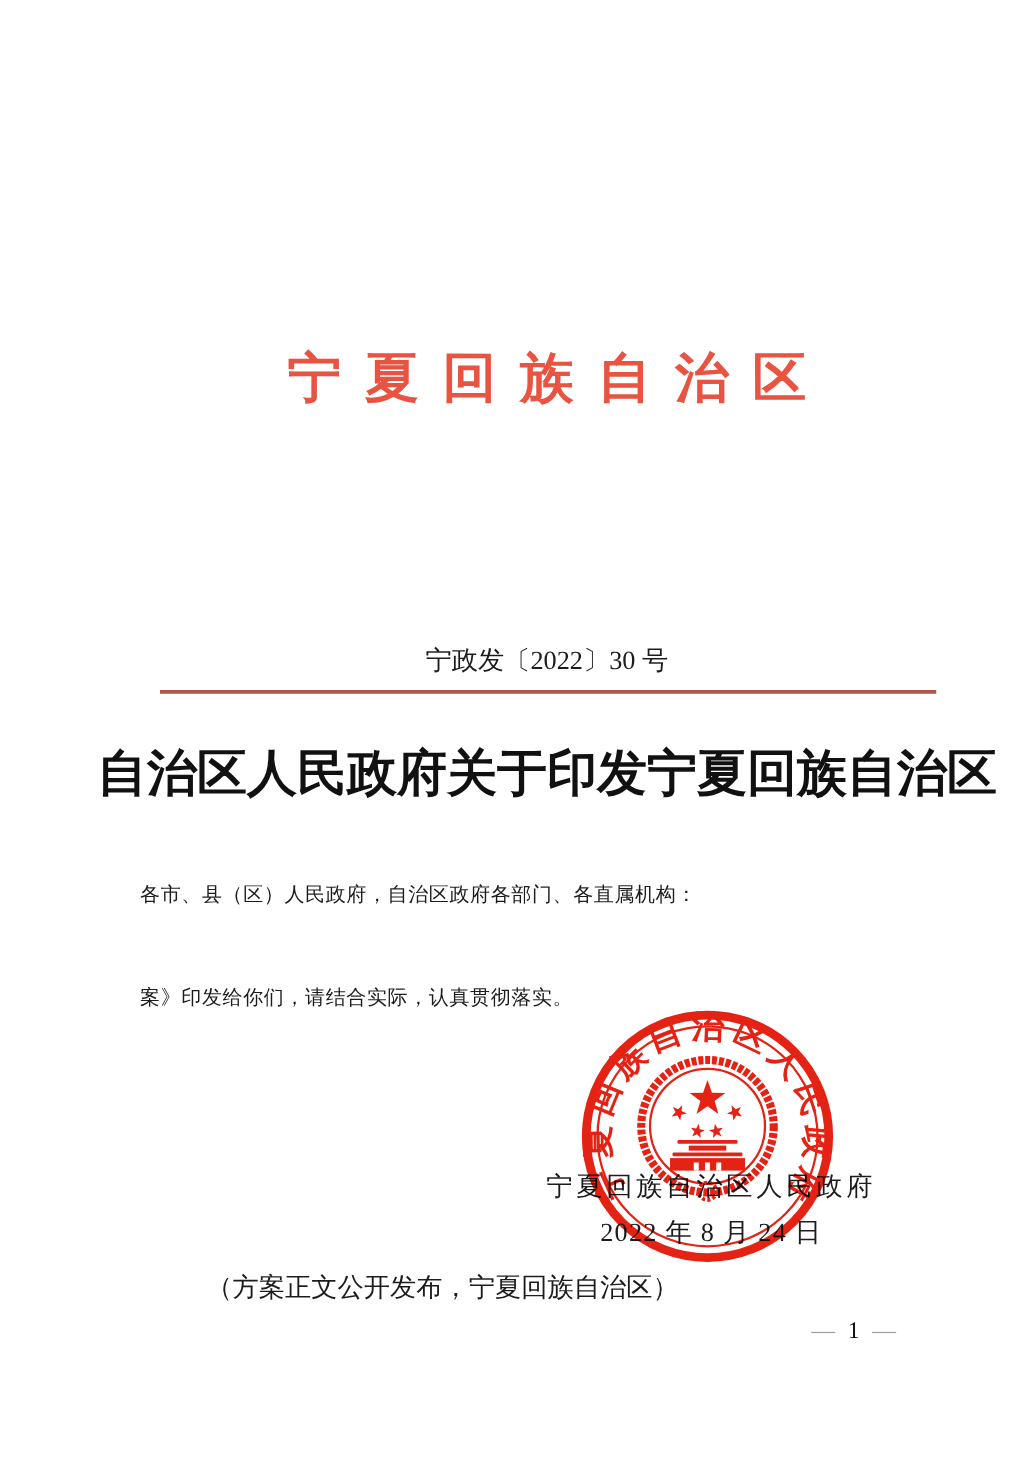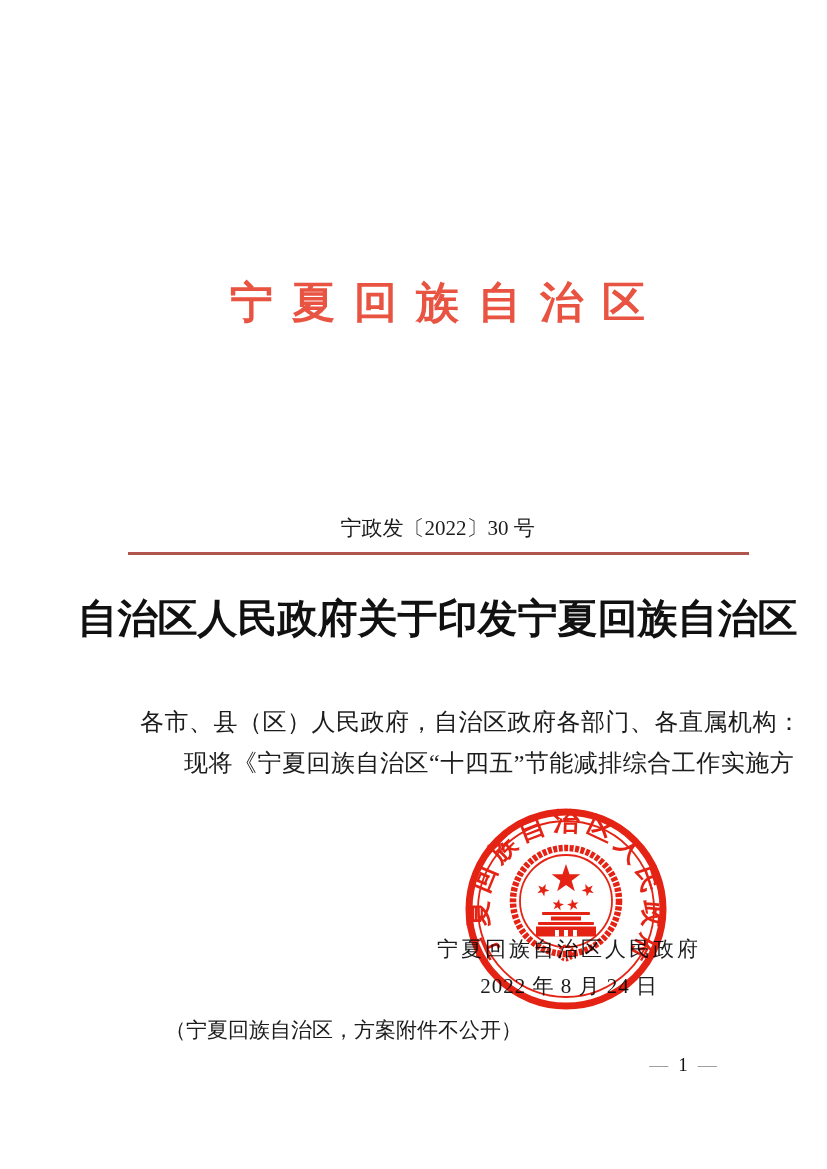--- a/index.html
+++ b/index.html
@@ -49,22 +49,22 @@
   .title-line1, .title-line2 {
     left: 0; width: 827px;
     text-align: center;
     font-size: 40px; font-weight: bold;
     color: #111111;
   }
   .title-line1 { top: 575px; }
   .title-line2 { top: 621px; }
 
   .body-line {
-    left: 116px; width: 622px;
-    font-size: 24px;
+    left: 88px; width: 622px;
+    font-size: 16px;
     letter-spacing: 0.5px;
     color: var(--text, #1c1c1c);
   }
   .body-salutation { top: 690px; }
   .body-para1 { top: 731px; text-indent: 44px; }
   .body-para2 { top: 772px; }
 
   .signature-issuer {
     top: 919px; left: 412px; width: 266px;
     text-align: center;
@@ -116,22 +116,22 @@
 
   <div class="abs doc-number">宁政发〔2022〕30 号</div>
 
   <div class="abs red-divider"></div>
 
   <div class="abs title-line1">自治区人民政府关于印发宁夏回族自治区</div>
 
 
   <div class="abs body-line body-salutation">各市、县（区）人民政府，自治区政府各部门、各直属机构：</div>
 
-  <div class="abs body-line body-para1">现将《宁夏回族自治区“十四五”节能减排综合工作实施方</div>
 
+  <div class="abs body-line body-para2">案》印发给你们，请结合实际，认真贯彻落实。</div>
 
   <div class="abs signature-issuer">宁夏回族自治区人民政府</div>
 
   <div class="abs signature-date">2022 年 8 月 24 日</div>
 
   <svg class="abs seal" viewBox="-105 -105 210 210" xmlns="http://www.w3.org/2000/svg">
     <defs>
       <path id="seal-arc" d="M -63,48 A 79,79 0 1 1 63,48" fill="none"></path>
       <polygon id="star" points="0,-1 0.235,-0.324 0.951,-0.309 0.380,0.124 0.588,0.809 0,0.4 -0.588,0.809 -0.380,0.124 -0.951,-0.309 -0.235,-0.324"></polygon>
     </defs>
@@ -160,19 +160,19 @@
         <rect class="seal-fill" x="-30" y="17.5" width="60" height="10"></rect>
         <rect class="seal-hole" x="-11" y="21" width="4" height="6.5"></rect>
         <rect class="seal-hole" x="-2" y="21" width="4" height="6.5"></rect>
         <rect class="seal-hole" x="7" y="21" width="4" height="6.5"></rect>
       </g>
 
       <circle class="seal-stroke" cx="0" cy="44" r="7" stroke-width="3" stroke-dasharray="2.5 1.8"></circle>
     </g>
   </svg>
 
-  <div class="abs footer-note">（宁夏回族自治区，方案附件不公开）</div>
+  <div class="abs footer-note">（方案正文公开发布，宁夏回族自治区）</div>
 
   <div class="abs page-number">
     <span class="dash">—</span><span>1</span><span class="dash">—</span>
   </div>
 
 </div>
 
 </body></html>

